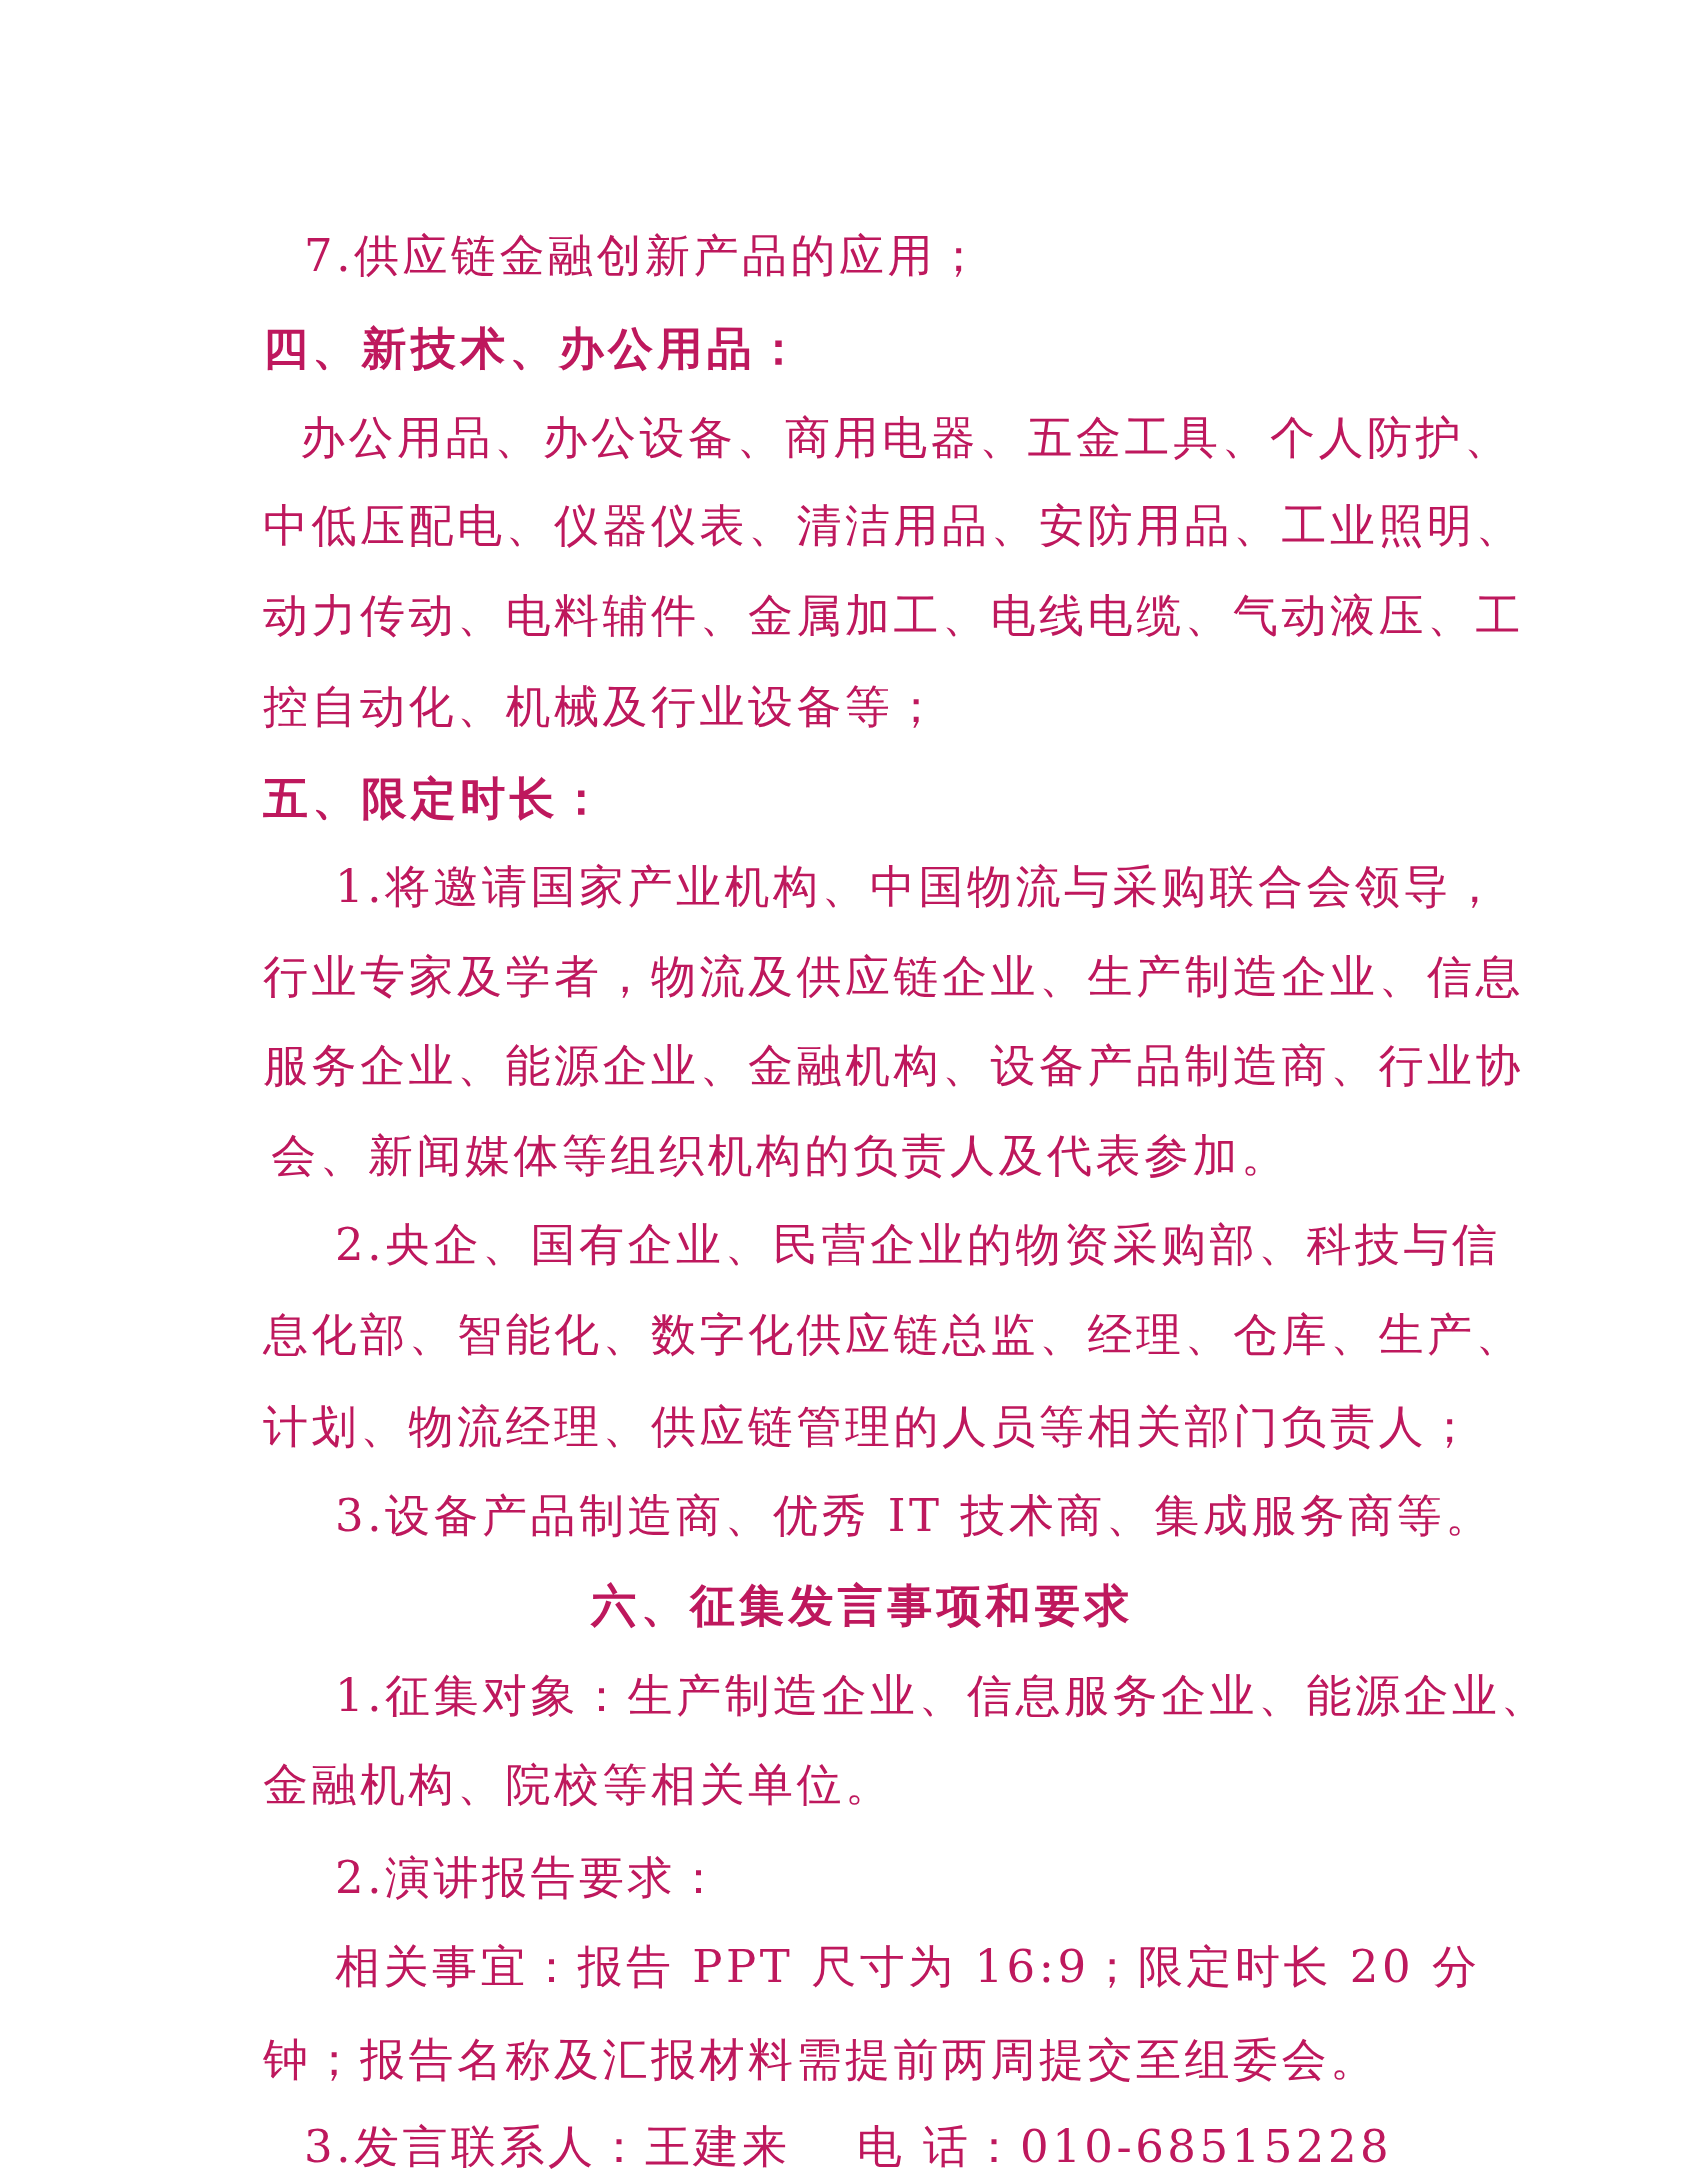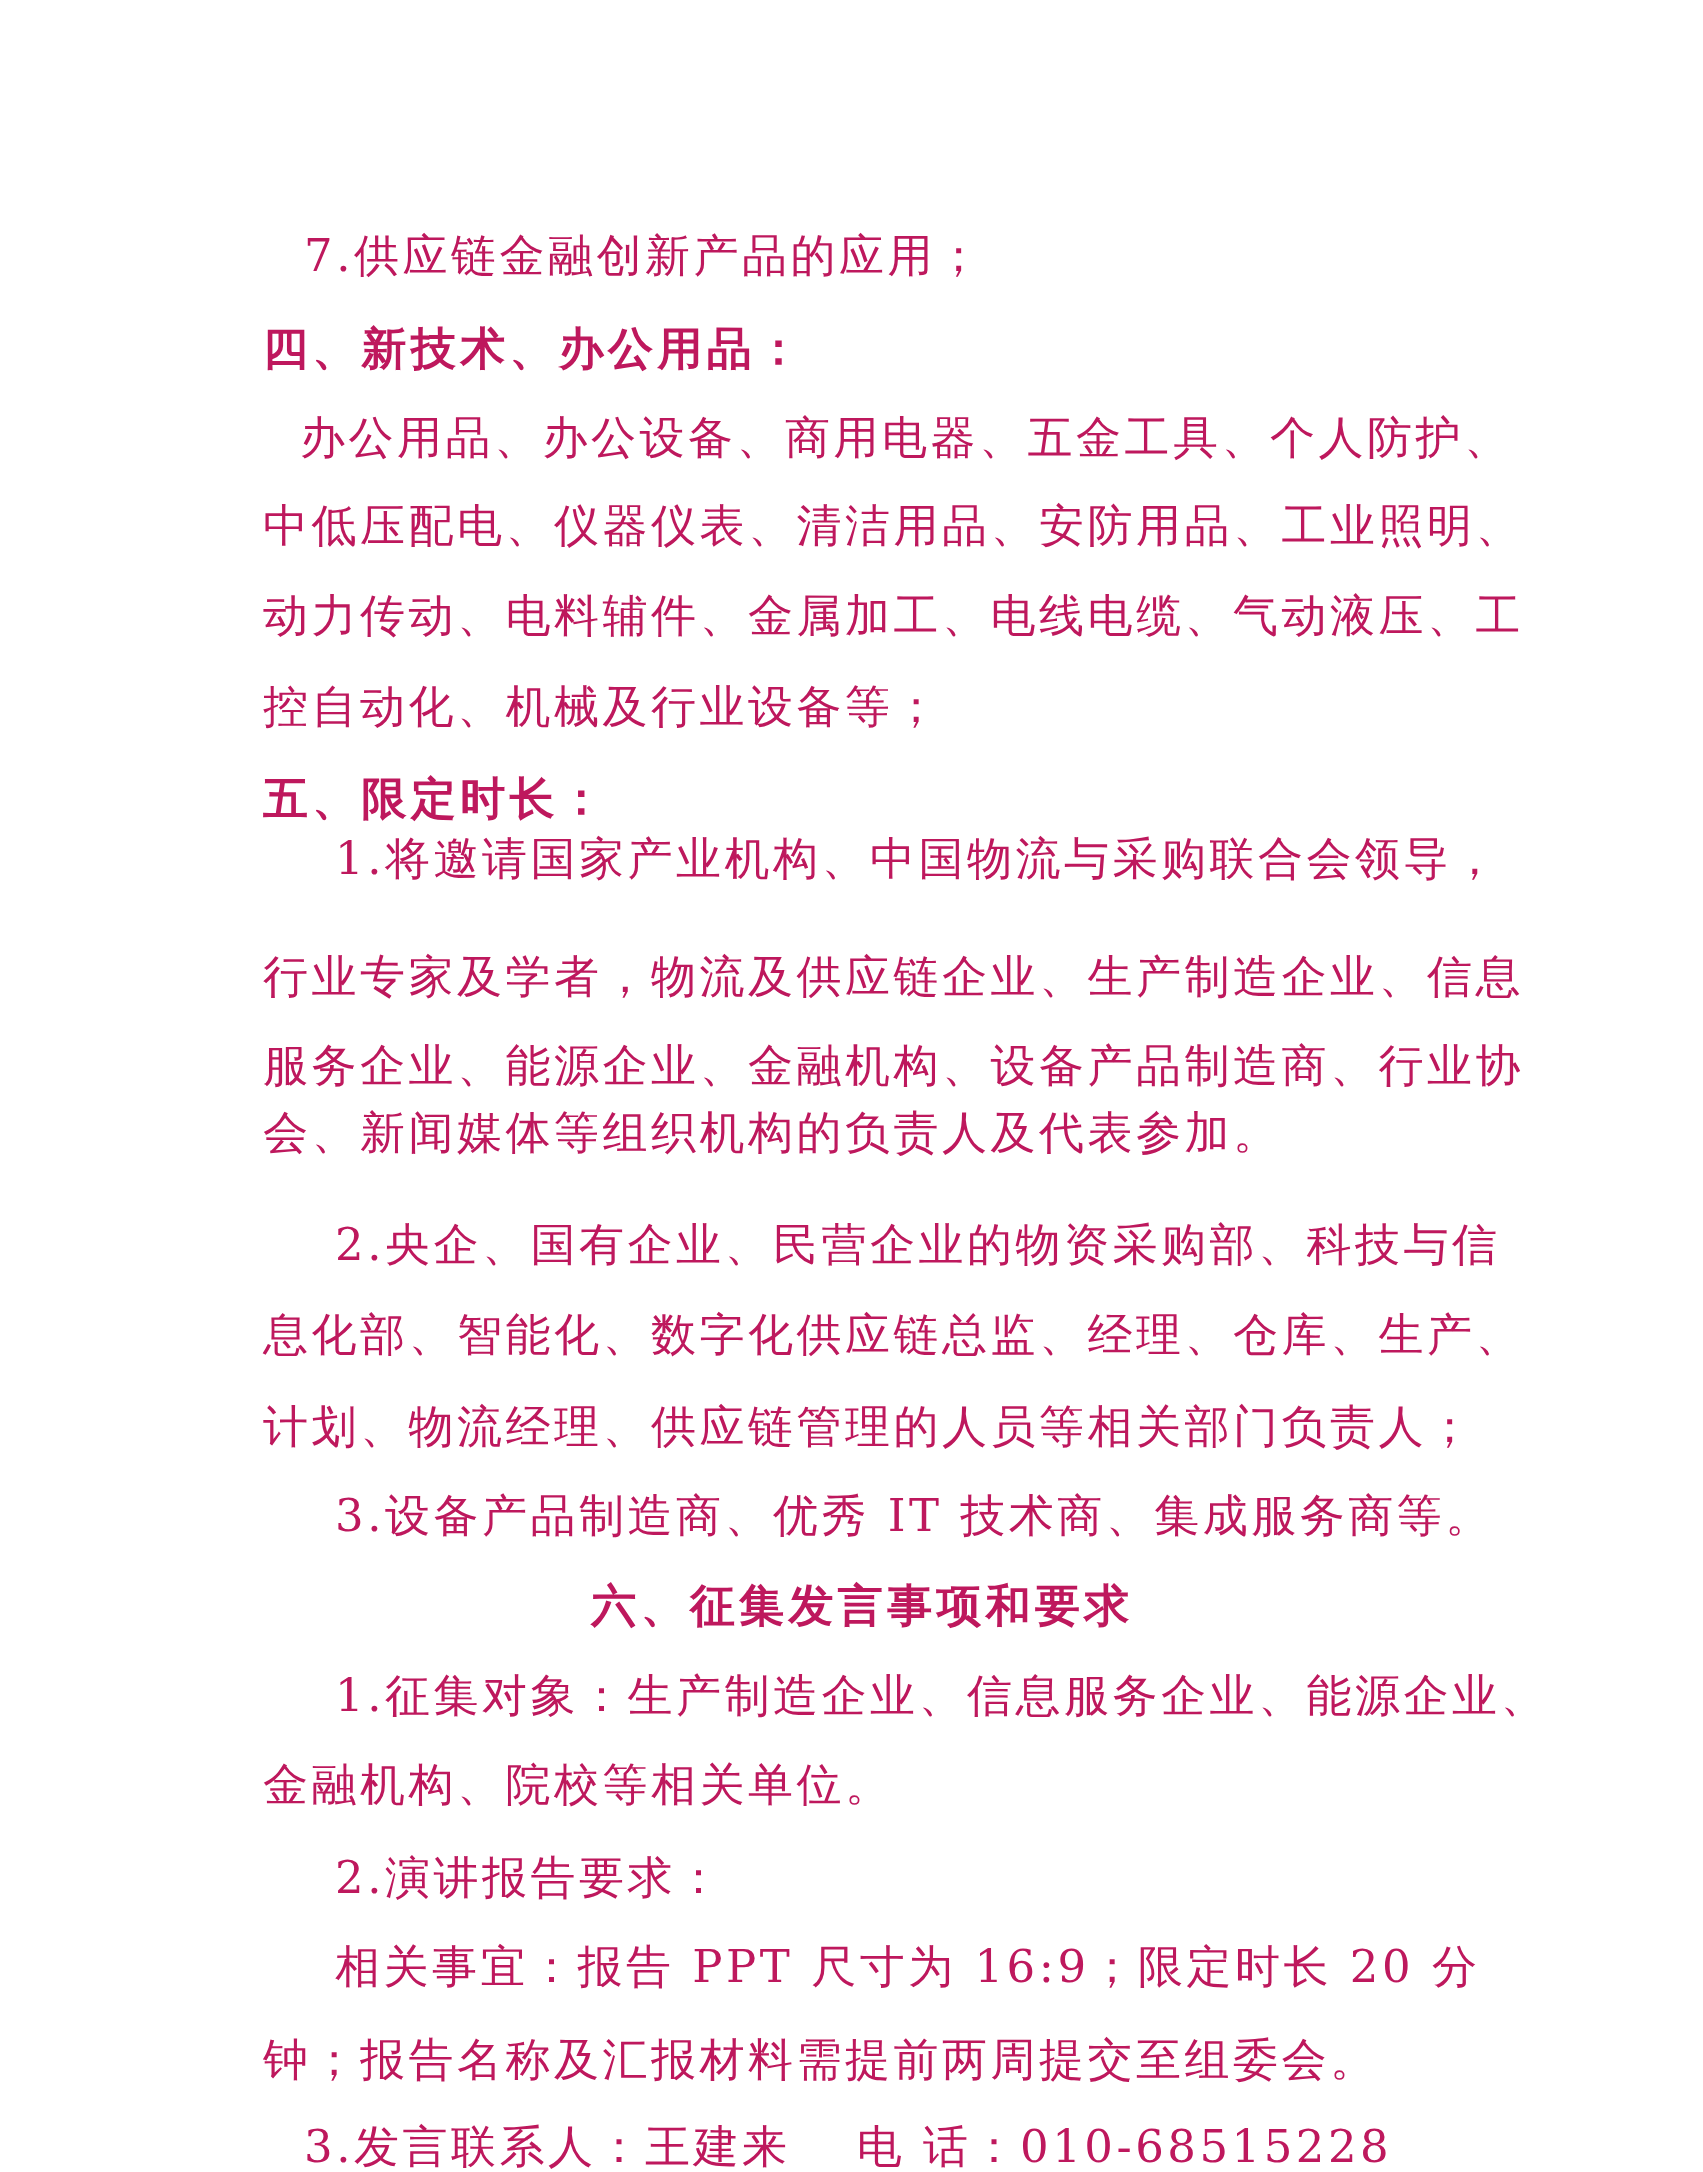--- a/index.html
+++ b/index.html
@@ -31,24 +31,24 @@
 
   <div class="line heading" style="top:314px;">四、新技术、办公用品：</div>
 
   <div class="line justify" style="top:403px; left:300px; width:1163px;">办公用品、办公设备、商用电器、五金工具、个人防护、</div>
   <div class="line justify" style="top:491px;">中低压配电、仪器仪表、清洁用品、安防用品、工业照明、</div>
   <div class="line justify" style="top:581px;">动力传动、电料辅件、金属加工、电线电缆、气动液压、工</div>
   <div class="line" style="top:672px;">控自动化、机械及行业设备等；</div>
 
   <div class="line heading" style="top:764px;">五、限定时长：</div>
 
-  <div class="line justify indent1" style="top:824px;">1.将邀请国家产业机构、中国物流与采购联合会领导，</div>
+  <div class="line justify indent1" style="top:852px;">1.将邀请国家产业机构、中国物流与采购联合会领导，</div>
   <div class="line justify" style="top:942px;">行业专家及学者，物流及供应链企业、生产制造企业、信息</div>
   <div class="line justify" style="top:1031px;">服务企业、能源企业、金融机构、设备产品制造商、行业协</div>
-  <div class="line" style="top:1098px;">会、新闻媒体等组织机构的负责人及代表参加。</div>
+  <div class="line" style="top:1121px;margin-left:8px;">会、新闻媒体等组织机构的负责人及代表参加。</div>
 
   <div class="line justify indent1" style="top:1210px;">2.央企、国有企业、民营企业的物资采购部、科技与信</div>
   <div class="line justify" style="top:1300px;">息化部、智能化、数字化供应链总监、经理、仓库、生产、</div>
   <div class="line" style="top:1392px;">计划、物流经理、供应链管理的人员等相关部门负责人；</div>
 
   <div class="line indent1" style="top:1481px;">3.设备产品制造商、优秀 IT 技术商、集成服务商等。</div>
 
   <div class="line heading" style="top:1571px;text-align:center;">六、征集发言事项和要求</div>
 
   <div class="line justify indent1" style="top:1661px;">1.征集对象：生产制造企业、信息服务企业、能源企业、</div>

